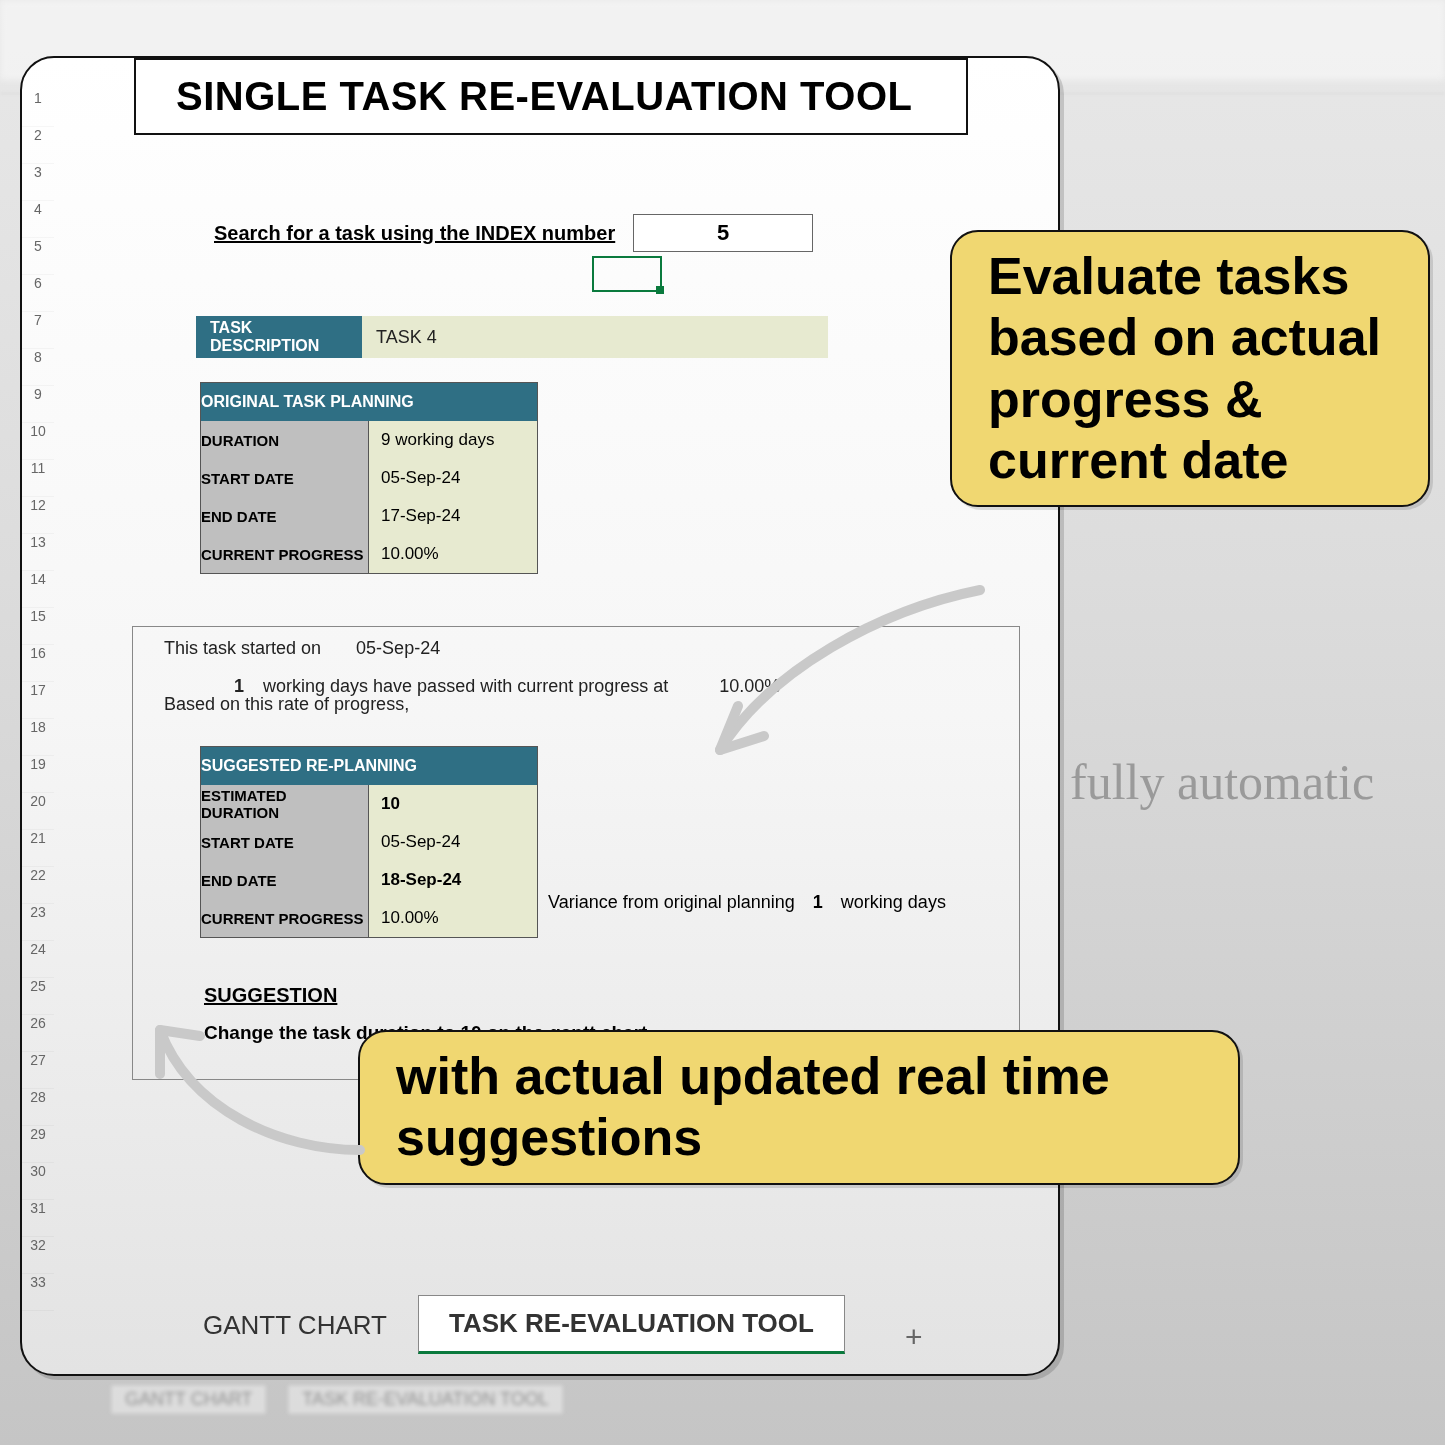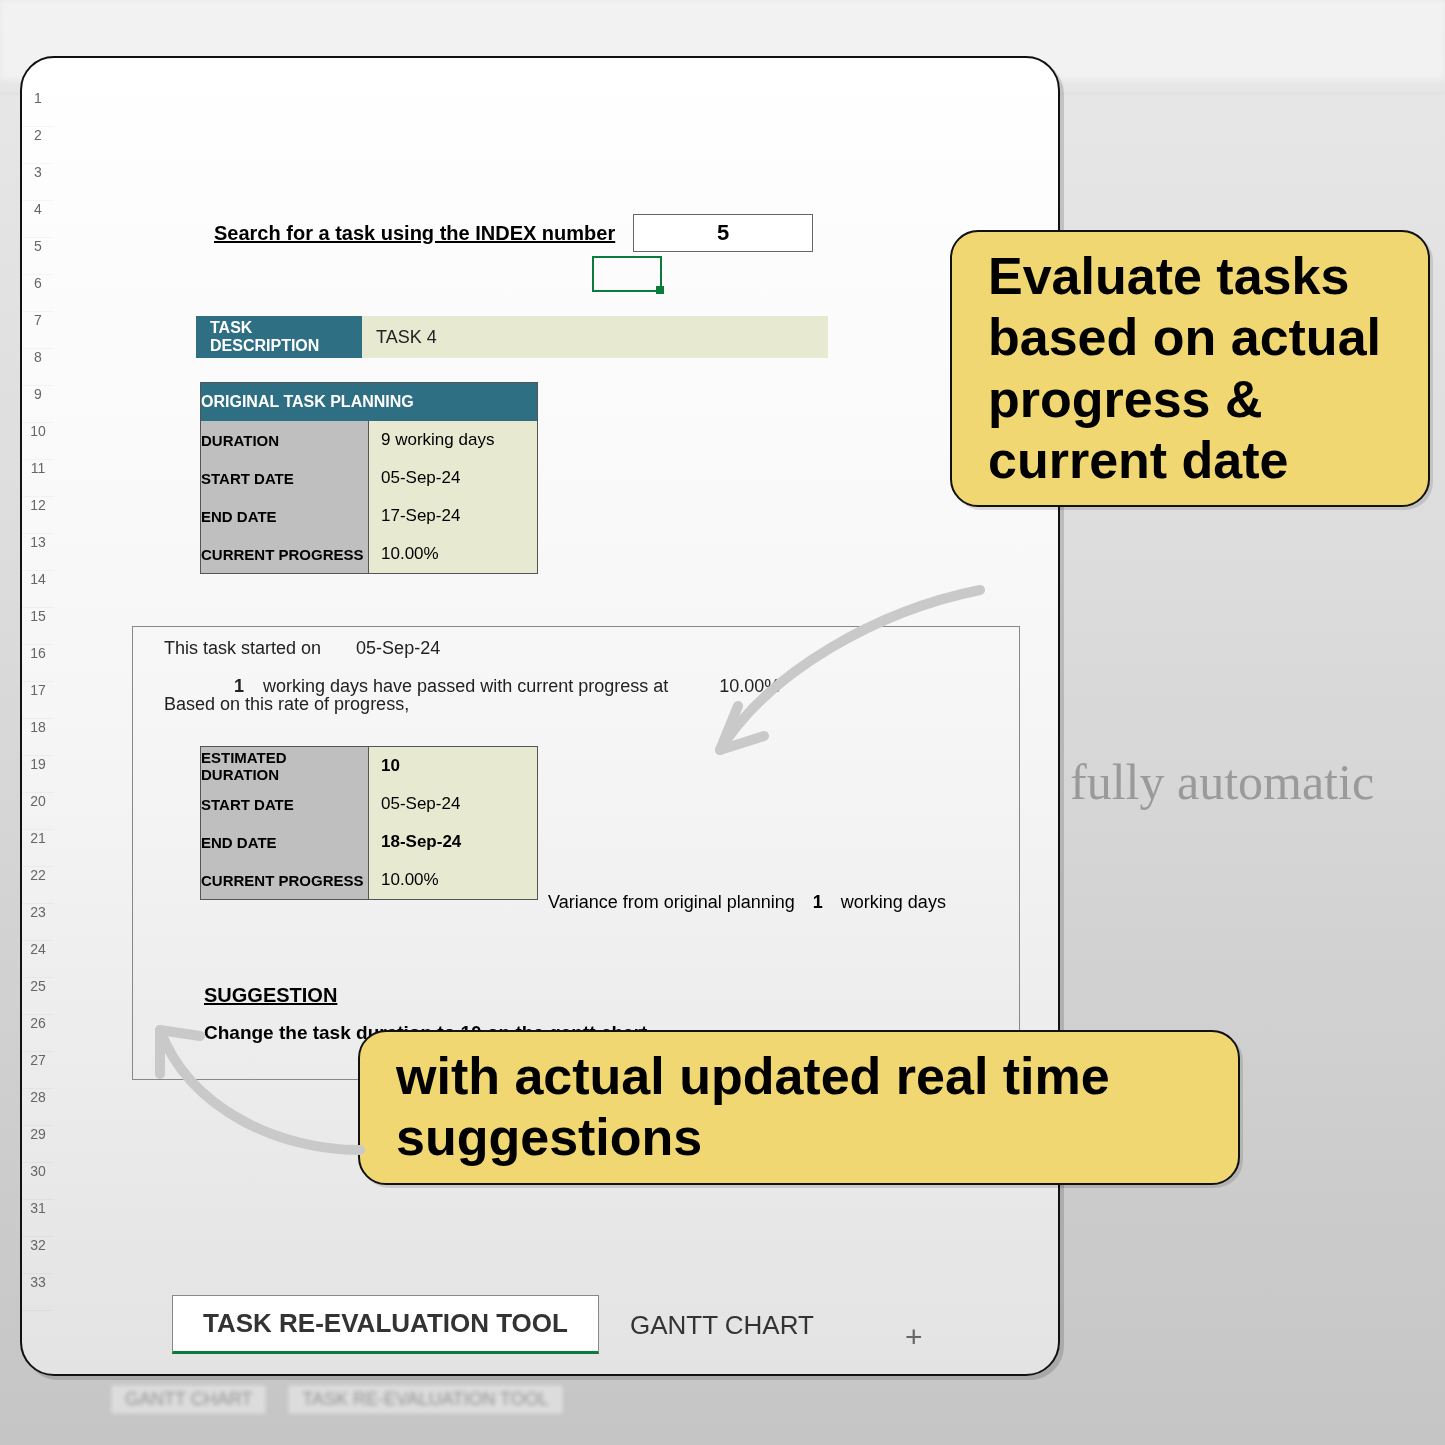--- a/index.html
+++ b/index.html
@@ -210,20 +210,21 @@
       <div>27</div>
       <div>28</div>
       <div>29</div>
       <div>30</div>
       <div>31</div>
       <div>32</div>
       <div>33</div>
     </div>
   <div class="content">
 
+    <div class="title-box">SINGLE TASK RE-EVALUATION TOOL</div>
 
     <div class="search-row">
       <span class="search-label">Search for a task using the INDEX number</span>
       <div class="search-cell">5</div>
     </div>
     <div class="active-cell">
       <div class="active-handle"></div>
     </div>
 
     <div class="desc-row">
@@ -260,20 +261,21 @@
       <span class="dt">05-Sep-24</span>
     </div>
     <div class="ana-line l2">
       <span class="n">1</span>
       <span>working days have passed with current progress at</span>
       <span class="p">10.00%</span>
     </div>
     <div class="ana-line l3">Based on this rate of progress,</div>
 
     <div class="tbl replan">
+      <div class="thead">SUGGESTED RE-PLANNING</div>
       <div id="replanRows">
           <div class="trow">
             <div class="lab">ESTIMATED DURATION</div>
             <div class="val bold">10</div>
           </div>
           <div class="trow">
             <div class="lab">START DATE</div>
             <div class="val">05-Sep-24</div>
           </div>
           <div class="trow">
@@ -292,22 +294,22 @@
       <span class="n">1</span>
       <span>working days</span>
     </div>
 
     <div class="sugg-head">SUGGESTION</div>
     <div class="sugg-body">Change the task duration to 10 on the gantt chart</div>
 
   </div>
 
   <div class="tabs">
+    <div class="tab">GANTT CHART</div>
     <div class="tab active">TASK RE-EVALUATION TOOL</div>
-    <div class="tab">GANTT CHART</div>
     <div class="tab-add">+</div>
   </div>
 </div>
 
 <div class="callout c1">Evaluate tasks based on actual progress &amp; current date</div>
 <div class="callout c2">with actual updated real time suggestions</div>
 <div class="side-text">
   <div>fully automatic</div>
 </div>
 

